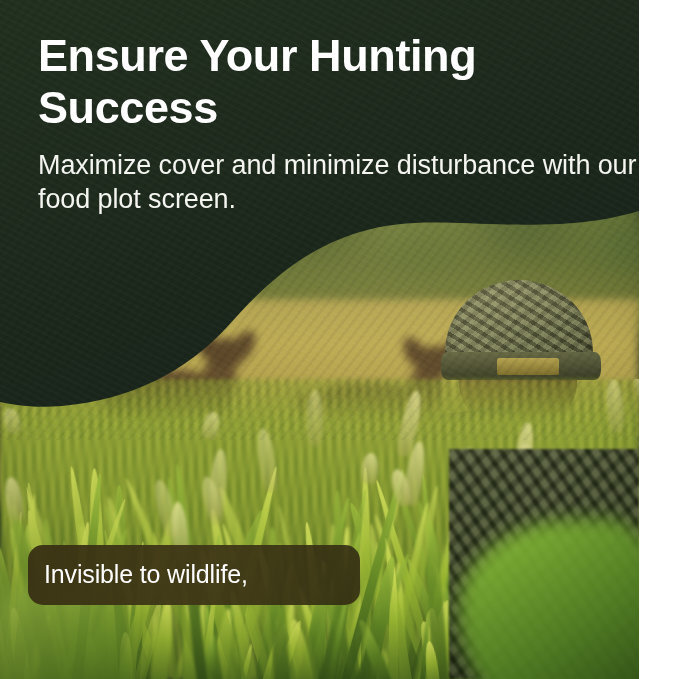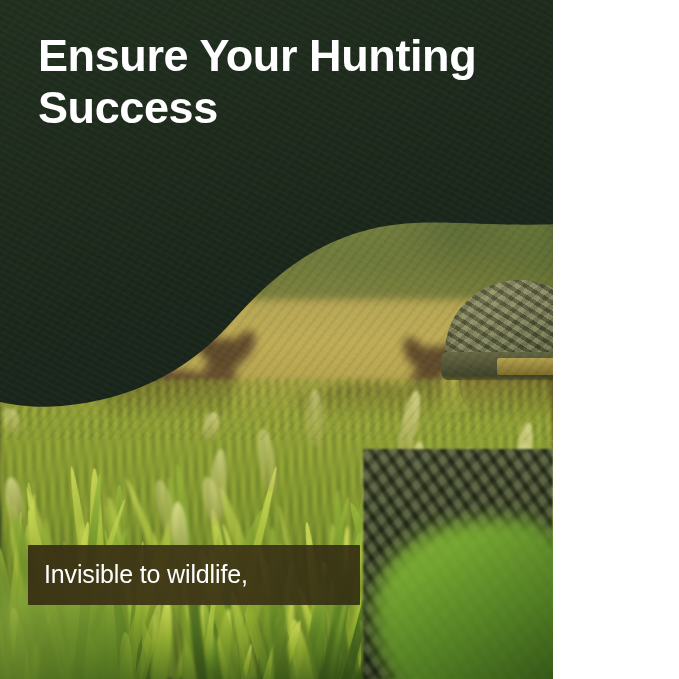--- a/index.html
+++ b/index.html
@@ -6,21 +6,21 @@
     margin: 0;
     padding: 0;
     background: #ffffff;
   }
   body {
     font-family: "Liberation Sans", sans-serif;
   }
 
   #poster {
     position: relative;
-    width: 553px;
+    width: 639px;
     height: 679px;
     overflow: hidden;
     background: #1d2a1c;
   }
 
   
   .photo {
     position: absolute;
     inset: 0;
     overflow: hidden;
@@ -371,21 +371,21 @@
     max-width: 600px;
   }
 
   
   .caption-box {
     position: absolute;
     left: 28px; top: 545px;
     width: 332px;
     padding: 13px 16px 14px 16px;
     box-sizing: border-box;
-    border-radius: 1px;
+    border-radius: 15px;
     background: linear-gradient(100deg,
                 rgba(56,47,19,.94) 0%,
                 rgba(62,53,22,.93) 52%,
                 rgba(48,41,17,.88) 100%);
   }
   .caption-line {
     color: #ffffff;
     font-size: 25px;
     font-weight: normal;
     line-height: 1.30;
@@ -719,19 +719,20 @@
                C470,228 420,214 360,232
                C300,250 262,288 228,326
                C186,372 130,400 62,406
                C40,408 18,406 0,402 Z" fill="url(#waveGrad)"></path>
     </svg>
     <div class="wave-texture"></div>
   </div>
 
   <div class="header-text">
     <h1 class="headline">Ensure Your Hunting Success</h1>
+    <p class="subtitle">Maximize cover and minimize disturbance with our food plot screen.</p>
   </div>
 
   <div class="caption-box">
     <div class="caption-line">Invisible to wildlife,</div>
   </div>
 
 </div>
 
 </body></html>

